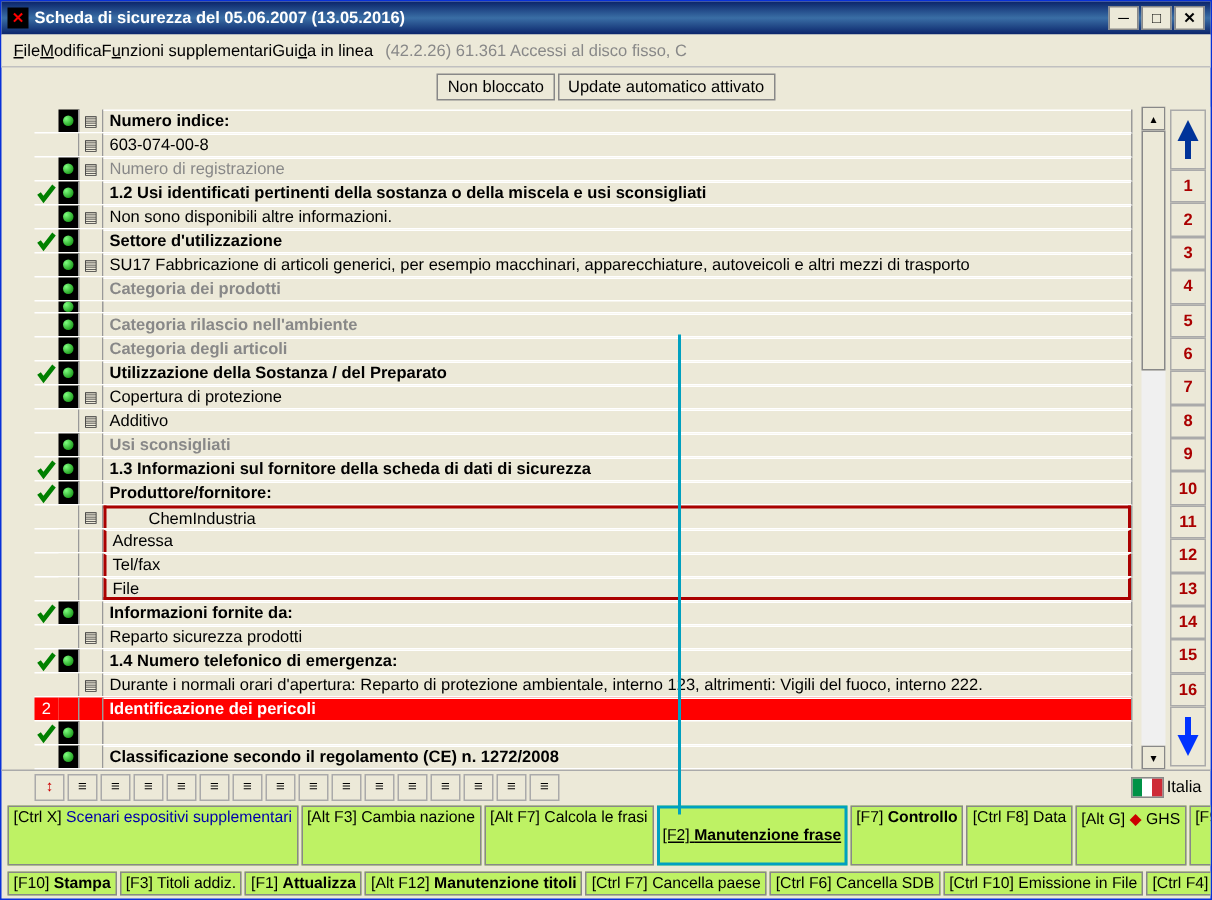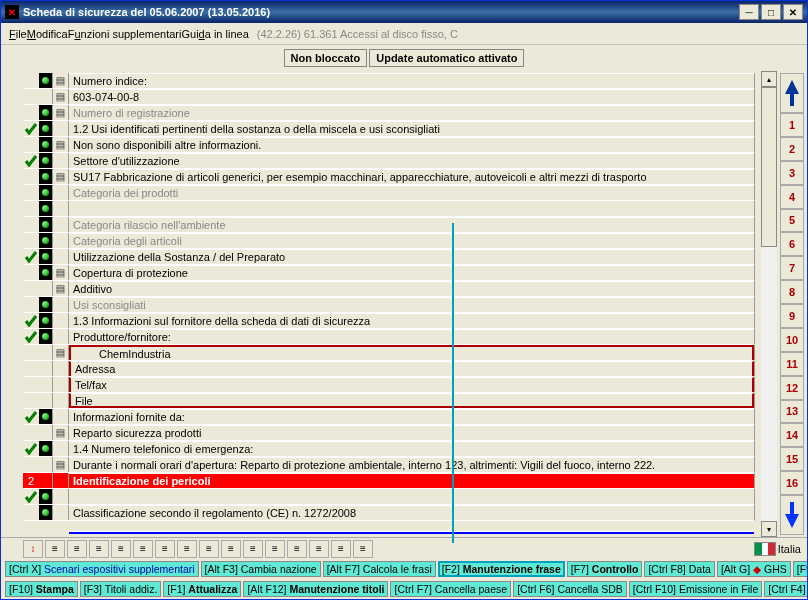--- a/index.html
+++ b/index.html
@@ -7,33 +7,33 @@
   .window { width: 808px; height: 600px; border: 1px solid #0831d9; display: flex; flex-direction: column; background: #ece9d8; }
   .titlebar { height: 22px; background: linear-gradient(180deg, #0a246a 0%, #3a6ea5 50%, #0a246a 100%); display: flex; align-items: center; padding: 0 4px; color: #fff; font-size: 11px; font-weight: bold; }
   .titlebar .icon { width: 14px; height: 14px; background: #000; display: inline-flex; align-items: center; justify-content: center; margin-right: 4px; color: #f00; font-size: 10px; font-weight: bold; }
   .titlebar .winbtns { margin-left: auto; display: flex; gap: 2px; }
   .winbtn { width: 20px; height: 16px; background: #ece9d8; border: 1px solid #888; color: #000; font-size: 10px; display: inline-flex; align-items: center; justify-content: center; cursor: pointer; }
   .menubar { height: 22px; background: #ece9d8; display: flex; align-items: center; padding: 0 8px; font-size: 11px; border-bottom: 1px solid #c0c0c0; }
   .menubar span { cursor: pointer; }
   .menubar span u { text-decoration: underline; }
   .menubar .status { color: #888; margin-left: 8px; }
   .topbuttons { display: flex; justify-content: center; padding: 4px; gap: 2px; }
-  .tbtn { font-size: 11px; padding: 2px 6px; background: #ece9d8; border: 1px solid #888; cursor: pointer; font-weight: bold; }
+  .tbtn { font-size: 11px; padding: 2px 6px; background: #ece9d8; border: 1px solid #888; cursor: pointer; }
   .content { display: flex; flex: 1; overflow: hidden; }
   .rows { flex: 1; display: flex; flex-direction: column; padding: 2px 6px 2px 22px; position: relative; overflow: hidden; }
   .row { display: flex; align-items: stretch; height: 16px; font-size: 11px; border-bottom: 1px solid #fff; border-right: 1px solid #999; }
   .rcheck { width: 16px; display: flex; align-items: center; justify-content: center; }
   .rcheck svg { width: 14px; height: 14px; }
   .rlight { width: 14px; display: flex; align-items: center; justify-content: center; background: #000; border-right: 1px solid #999; }
   .rlight span { width: 7px; height: 7px; border-radius: 50%; display: block; }
   .rlight .g { background: radial-gradient(circle at 30% 30%, #7fff7f, #007f00); }
   .rico { width: 16px; display: flex; align-items: center; justify-content: center; background: #ece9d8; border-right: 1px solid #999; }
   .rdoc { font-size: 10px; color: #333; }
   .rtxt { flex: 1; padding: 1px 4px; background: #ece9d8; overflow: hidden; white-space: nowrap; border-top: 1px solid #fff; }
-  .row.bold .rtxt { font-weight: normal; }
+  .row.bold .rtxt { font-weight: bold; }
   .row.gray .rtxt { color: #888; }
   .row.normal .rtxt { color: #000; }
   .row.redbox .rtxt { border-left: 2px solid #a00; border-right: 2px solid #a00; }
   .row.redbox.first .rtxt { border-top: 2px solid #a00; padding-left: 28px; }
   .row.redbox.last .rtxt { border-bottom: 2px solid #a00; }
   .row.section .rtxt { background: #ff0000; color: #fff; font-weight: bold; }
   .row.section .rcheck { color: #fff; }
   .row.section .secnum { display: inline-block; width: 14px; text-align: right; color: #fff; padding-right: 4px; }
   .row.blue .rtxt { background: #0000ff; color: #fff; font-weight: bold; margin-top: 42px; }
   .sidenav { width: 30px; background: #ece9d8; display: flex; flex-direction: column; align-items: center; padding: 2px 0; gap: 0; }
@@ -43,22 +43,22 @@
   .sidenav .num { flex: 1; font-size: 11px; color: #a00; border: 1px solid #aaa; display: flex; align-items: center; justify-content: center; cursor: pointer; font-weight: bold; }
   .scrollbar { width: 16px; background: #ece9d8; display: flex; flex-direction: column; }
   .scrollbar .sbbtn { height: 16px; border: 1px solid #888; background: #ece9d8; display: flex; align-items: center; justify-content: center; font-size: 8px; cursor: pointer; }
   .scrollbar .track { flex: 1; background: #f0f0f0; position: relative; }
   .scrollbar .thumb { position: absolute; left: 0; right: 0; top: 0; height: 160px; background: #ece9d8; border: 1px solid #888; }
   .iconbar { display: flex; align-items: center; padding: 2px 6px 2px 22px; gap: 2px; border-top: 1px solid #aaa; height: 22px; }
   .iconbar .ibtn { width: 20px; height: 18px; border: 1px solid #aaa; background: #ece9d8; display: inline-flex; align-items: center; justify-content: center; font-size: 10px; cursor: pointer; }
   .iconbar .flag { margin-left: auto; display: flex; align-items: center; gap: 2px; font-size: 11px; }
   .iconbar .flagimg { width: 22px; height: 14px; background: linear-gradient(90deg, #009246 33.33%, #fff 33.33%, #fff 66.66%, #ce2b37 66.66%); border: 1px solid #888; }
   .fnrow { display: flex; flex-wrap: nowrap; padding: 2px 4px; gap: 2px; font-size: 10.5px; overflow: hidden; }
-  .fnrow .fn { border: 1px solid #888; background: #5eead4; padding: 1px 3px; cursor: pointer; white-space: nowrap; }
-  .fnrow .fn.hl { border: 2px solid #00a0c0; padding: 0 2px; }
+  .fnrow .fn { border: 1px solid #888; background: #bef264; padding: 1px 3px; cursor: pointer; white-space: nowrap; }
+  .fnrow .fn.hl { border: 2px solid #00a0c0; padding: 12px 2px; text-decoration: underline; }
   .fnrow .fn .k { color: #000; }
   .fnrow .fn .lbl { }
   .fnrow .fn .ghs { color: #c00; }
   .vline { position: absolute; left: 452px; top: 223px; width: 2px; height: 320px; background: #00a0c0; z-index: 5; pointer-events: none; }
   .wrapper { position: relative; }
 </style>
 </head>
 <body>
 
 <div class="wrapper">

